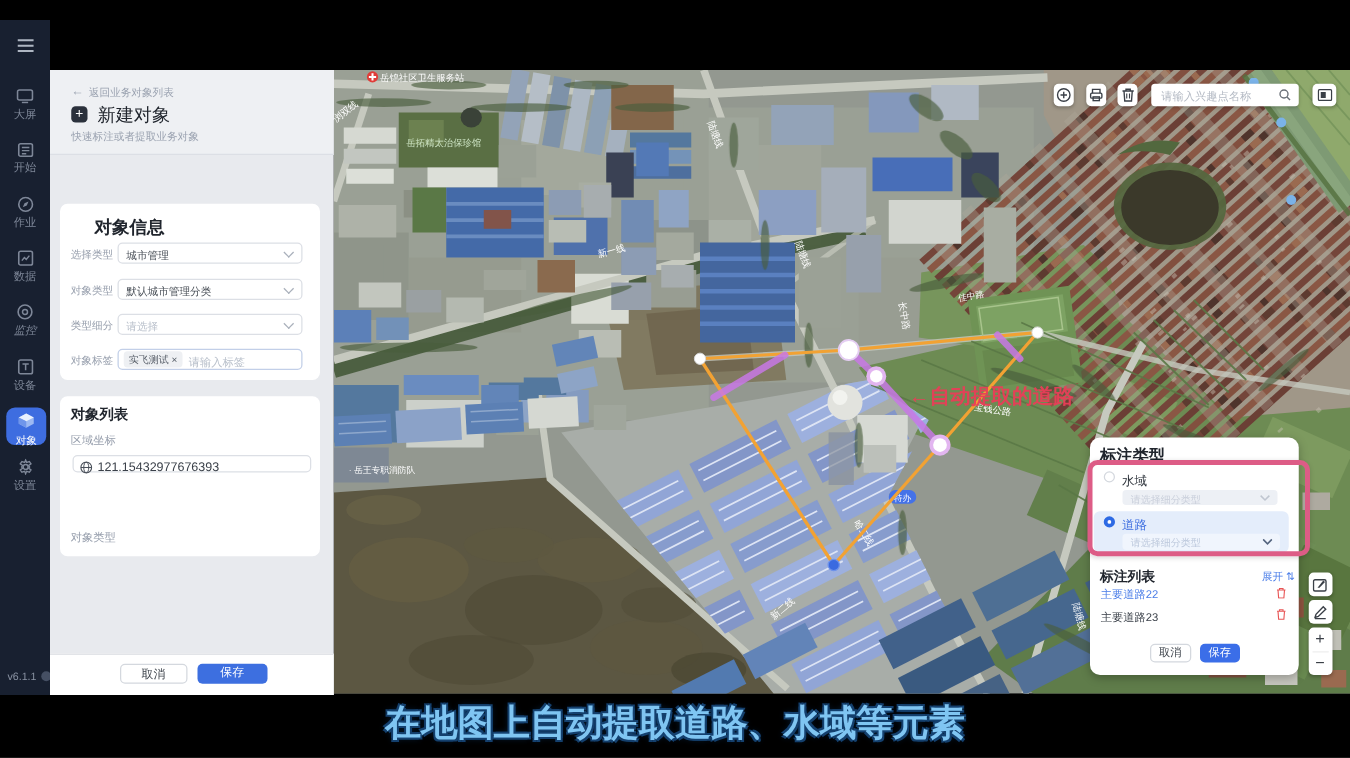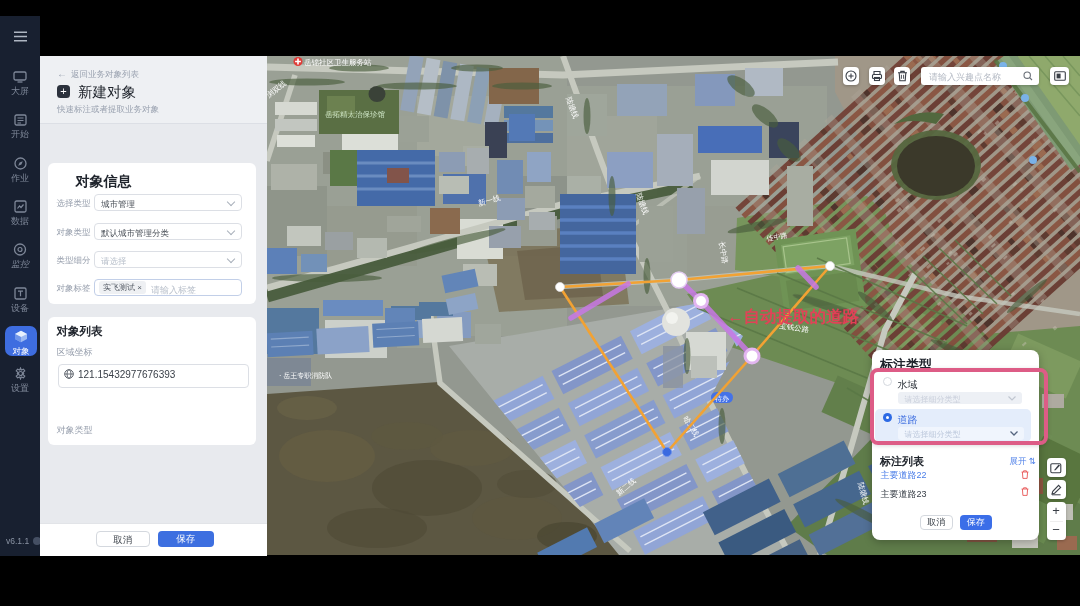--- a/index.html
+++ b/index.html
@@ -765,21 +765,21 @@
       <div class="flabel" style="top:119.5px;">对象标签</div>
       <div class="fbox" style="top:115.5px;height:17.5px;border-color:#c2cfe8;">
         <span style="position:absolute;left:4px;top:1.8px;height:13px;background:#eef0f3;border-radius:3px;font-size:8px;color:#565d67;line-height:13px;padding:0 4px;">实飞测试 ×</span>
         <span style="position:absolute;left:56px;top:4.5px;font-size:9px;color:#b9c0cb;">请输入标签</span>
       </div>
     </div>
 
     <div class="card" style="top:260.5px;height:128.5px;">
       <div class="abs" style="left:9px;top:7px;font-size:11.5px;font-weight:bold;color:#20252d;">对象列表</div>
       <div class="abs" style="left:9px;top:29px;font-size:9px;color:#969eac;">区域坐标</div>
-      <div class="abs" style="left:10.5px;top:47px;width:190.5px;height:24px;border:1px solid #dcdfe5;border-radius:4px;background:#fff;">
+      <div class="abs" style="left:10.5px;top:47px;width:190.5px;height:14px;border:1px solid #dcdfe5;border-radius:4px;background:#fff;">
         <svg style="position:absolute;left:5px;top:4px;" width="10" height="10" viewBox="0 0 10 10">
             <circle cx="5" cy="5" r="4.3" fill="none" stroke="#4a505a" stroke-width="0.9"></circle>
             <ellipse cx="5" cy="5" rx="2" ry="4.3" fill="none" stroke="#4a505a" stroke-width="0.8"></ellipse>
             <path d="M0.8 5 h8.4" stroke="#4a505a" stroke-width="0.8"></path>
           </svg>
         <span style="position:absolute;left:19px;top:4px;font-size:10px;color:#3a4049;">121.15432977676393</span>
       </div>
       <div class="abs" style="left:9px;top:107px;font-size:9px;color:#969eac;">对象类型</div>
     </div>
 
@@ -819,13 +819,16 @@
     <svg class="abs" style="left:149px;top:136.5px;" width="8" height="9" viewBox="0 0 8 9">
         <path d="M0.6 2 h6.8 M2.6 2 L2.6 0.8 L5.4 0.8 L5.4 2" fill="none" stroke="#e85555" stroke-width="0.9"></path>
         <path d="M1.4 2 L1.9 8.4 L6.1 8.4 L6.6 2" fill="none" stroke="#e85555" stroke-width="0.9"></path>
       </svg>
     <div class="abs" style="left:48.5px;top:165px;width:32.5px;height:14.5px;border:1px solid #d4d8de;border-radius:4px;background:#fff;color:#3f454d;font-size:9px;text-align:center;line-height:13.5px;">取消</div>
     <div class="abs" style="left:88px;top:165px;width:32.5px;height:14.5px;border-radius:4px;background:#3b6ee8;color:#fff;font-size:9px;text-align:center;line-height:14.5px;">保存</div>
   </div>
 
   <div class="abs" style="left:869.5px;top:368px;width:178.5px;height:77px;border:4px solid #dd5c86;border-radius:8px;box-shadow:0 1px 4px rgba(0,0,0,.15);"></div>
 
+  <div id="caption" class="abs" style="left:0;top:559px;width:1080px;text-align:center;
+     font-size:29px;font-weight:bold;color:#7fc5f2;letter-spacing:0px;
+     text-shadow:-1.5px -1.5px 0 #14406e,1.5px -1.5px 0 #14406e,-1.5px 1.5px 0 #14406e,1.5px 1.5px 0 #14406e,0 0 6px #0a2c50;">在地图上自动提取道路、水域等元素</div>
 </div>
 
 </body></html>

